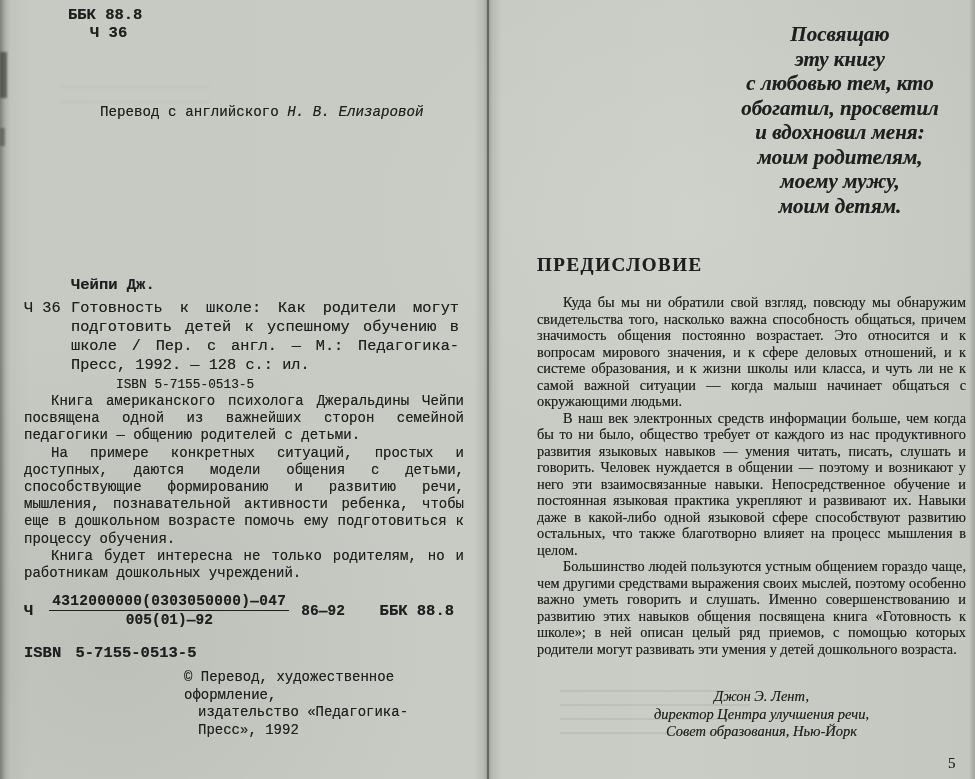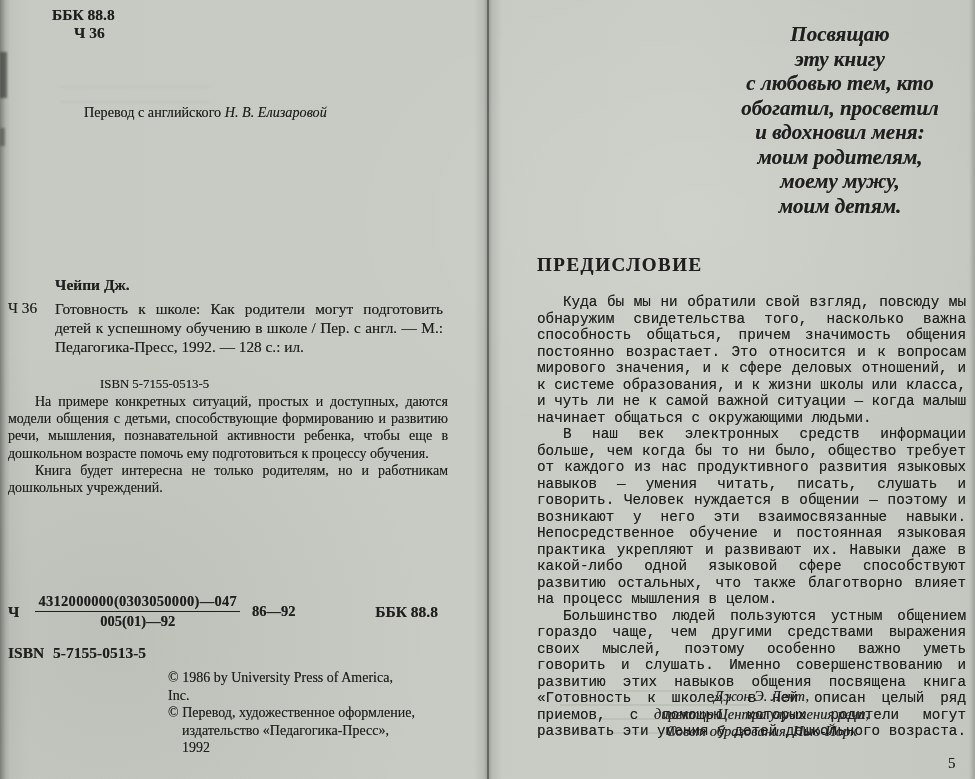--- a/index.html
+++ b/index.html
@@ -11,21 +11,21 @@
   }
   .scan {
     position:relative; width:975px; height:779px; overflow:hidden;
     background:
       radial-gradient(ellipse 620px 420px at 72% 28%, rgba(255,255,255,0.10), rgba(255,255,255,0) 60%),
       radial-gradient(ellipse 520px 520px at 12% 82%, rgba(70,75,65,0.08), rgba(0,0,0,0) 60%),
       linear-gradient(90deg, #bcc0b8 0%, #c6cac2 3%, #c7cbc3 50%, #c9cdc5 70%, #c3c7bf 100%);
   }
   .scan * { text-shadow: 0 0 0.6px rgba(25,25,25,0.55); }
 
-  .page-left  { position:absolute; left:0;   top:0; width:416px; height:779px; }
+  .page-left  { position:absolute; left:16px;   top:0; width:416px; height:779px;font-family:Liberation Mono, monospace; }
   .page-right { position:absolute; left:488px; top:4px; width:585px; height:779px; }
 
   
   .bbk-top { position:absolute; left:52px; top:6px; font-size:15.5px; font-weight:bold; line-height:18px; }
   .bbk-top .sign { padding-left:22px; }
 
   .translation { position:absolute; left:84px; top:104px; font-size:14.2px; white-space:nowrap; }
   .translation .it { font-style:italic;text-align:right; }
 
   .author-heading { position:absolute; left:55px; top:276px; font-size:15.5px; font-weight:bold; }
@@ -69,21 +69,21 @@
 
   .preface-heading {
     position:absolute; left:49px; top:250px;
     font-size:19px; font-weight:bold; letter-spacing:1.5px;
   }
 
   .body-text {
     position:absolute; left:49px; top:290px; width:429px;
     font-size:14.3px; line-height:16.5px; text-align:justify; hyphens:auto;
   }
-  .body-text p { text-indent:26px;font-family:Liberation Mono, monospace; }
+  .body-text p { text-indent:26px; }
 
   .signature {
     position:absolute; left:72px; top:684px; width:403px;
     text-align:center; font-style:italic; font-size:14.5px; line-height:17.5px;
   }
 
   .page-number { position:absolute; left:460px; top:751px; font-size:15px; }
 
   
   .gutter {
@@ -131,38 +131,38 @@
     </div>
 
     <div class="author-heading">Чейпи Дж.</div>
 
     <div class="entry-code">Ч 36</div>
     <div class="bib-text">Готовность к школе: Как родители могут подготовить детей к успешному обучению в школе / Пер. с англ. — М.: Педагогика-Пресс, 1992. — 128 с.: ил.</div>
 
     <div class="isbn-top">ISBN 5-7155-0513-5</div>
 
     <div class="annotation">
+      <p>Книга американского психолога Джеральдины Чейпи посвящена одной из важнейших сторон семейной педагогики — общению родителей с детьми.</p>
       <p>На примере конкретных ситуаций, простых и доступных, даются модели общения с детьми, способствующие формированию и развитию речи, мышления, познавательной активности ребенка, чтобы еще в дошкольном возрасте помочь ему подготовиться к процессу обучения.</p>
       <p>Книга будет интересна не только родителям, но и работникам дошкольных учреждений.</p>
     </div>
 
     <div class="formula">
       <span class="letter">Ч</span>
       <span class="fraction">
         <span class="num">4312000000(0303050000)—047</span>
         <span class="den">005(01)—92</span>
       </span>
       <span class="years">86—92</span>
       <span class="fbbk">ББК 88.8</span>
     </div>
 
     <div class="isbn-bottom">ISBN 5-7155-0513-5</div>
 
     <div class="copyright">
-      <div>© 1986 by University Press of America, Inc.</div>
       <div>© Перевод, художественное оформление,</div>
       <div class="indent">издательство «Педагогика-Пресс», 1992</div>
     </div>
   </section>
 
   <section class="page-right">
 
     <div class="dedication">
       <div>Посвящаю</div>
       <div>эту книгу</div>

